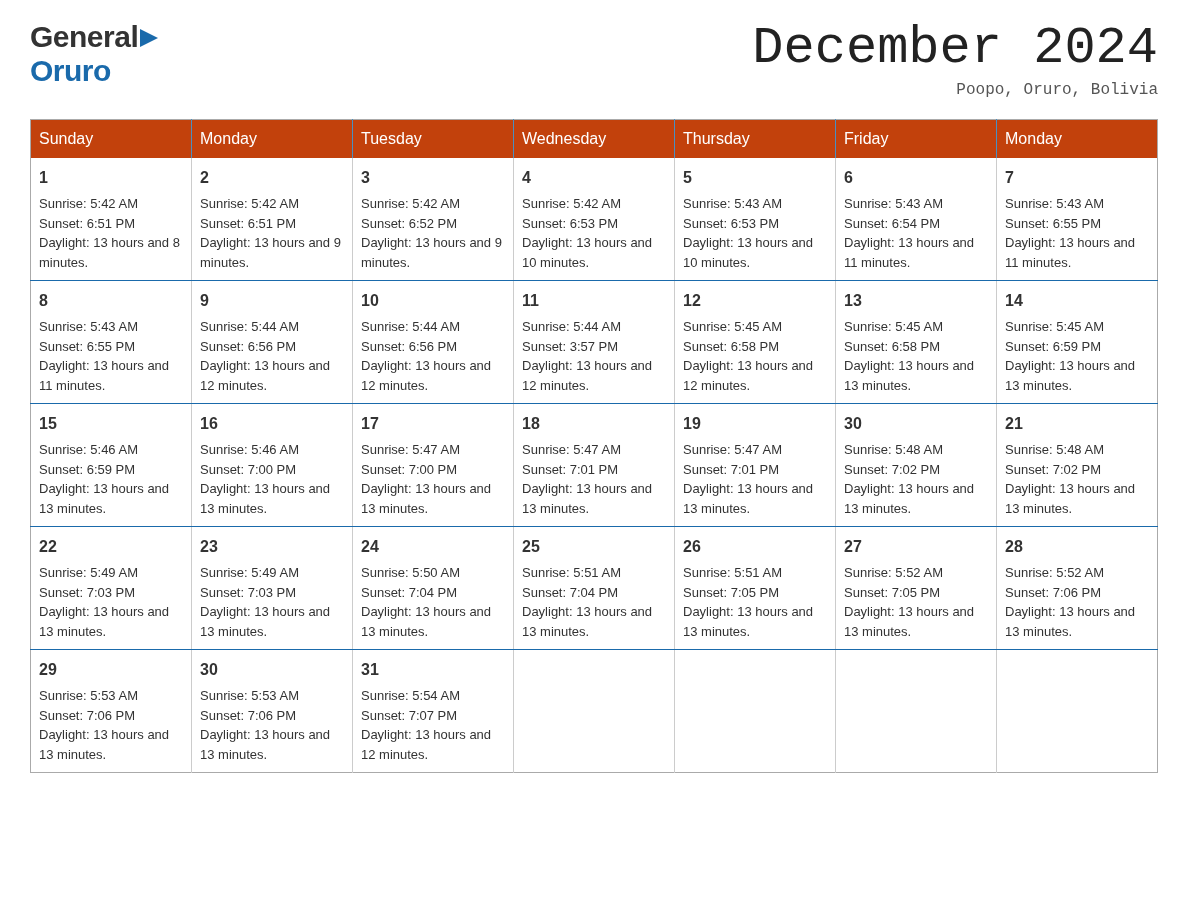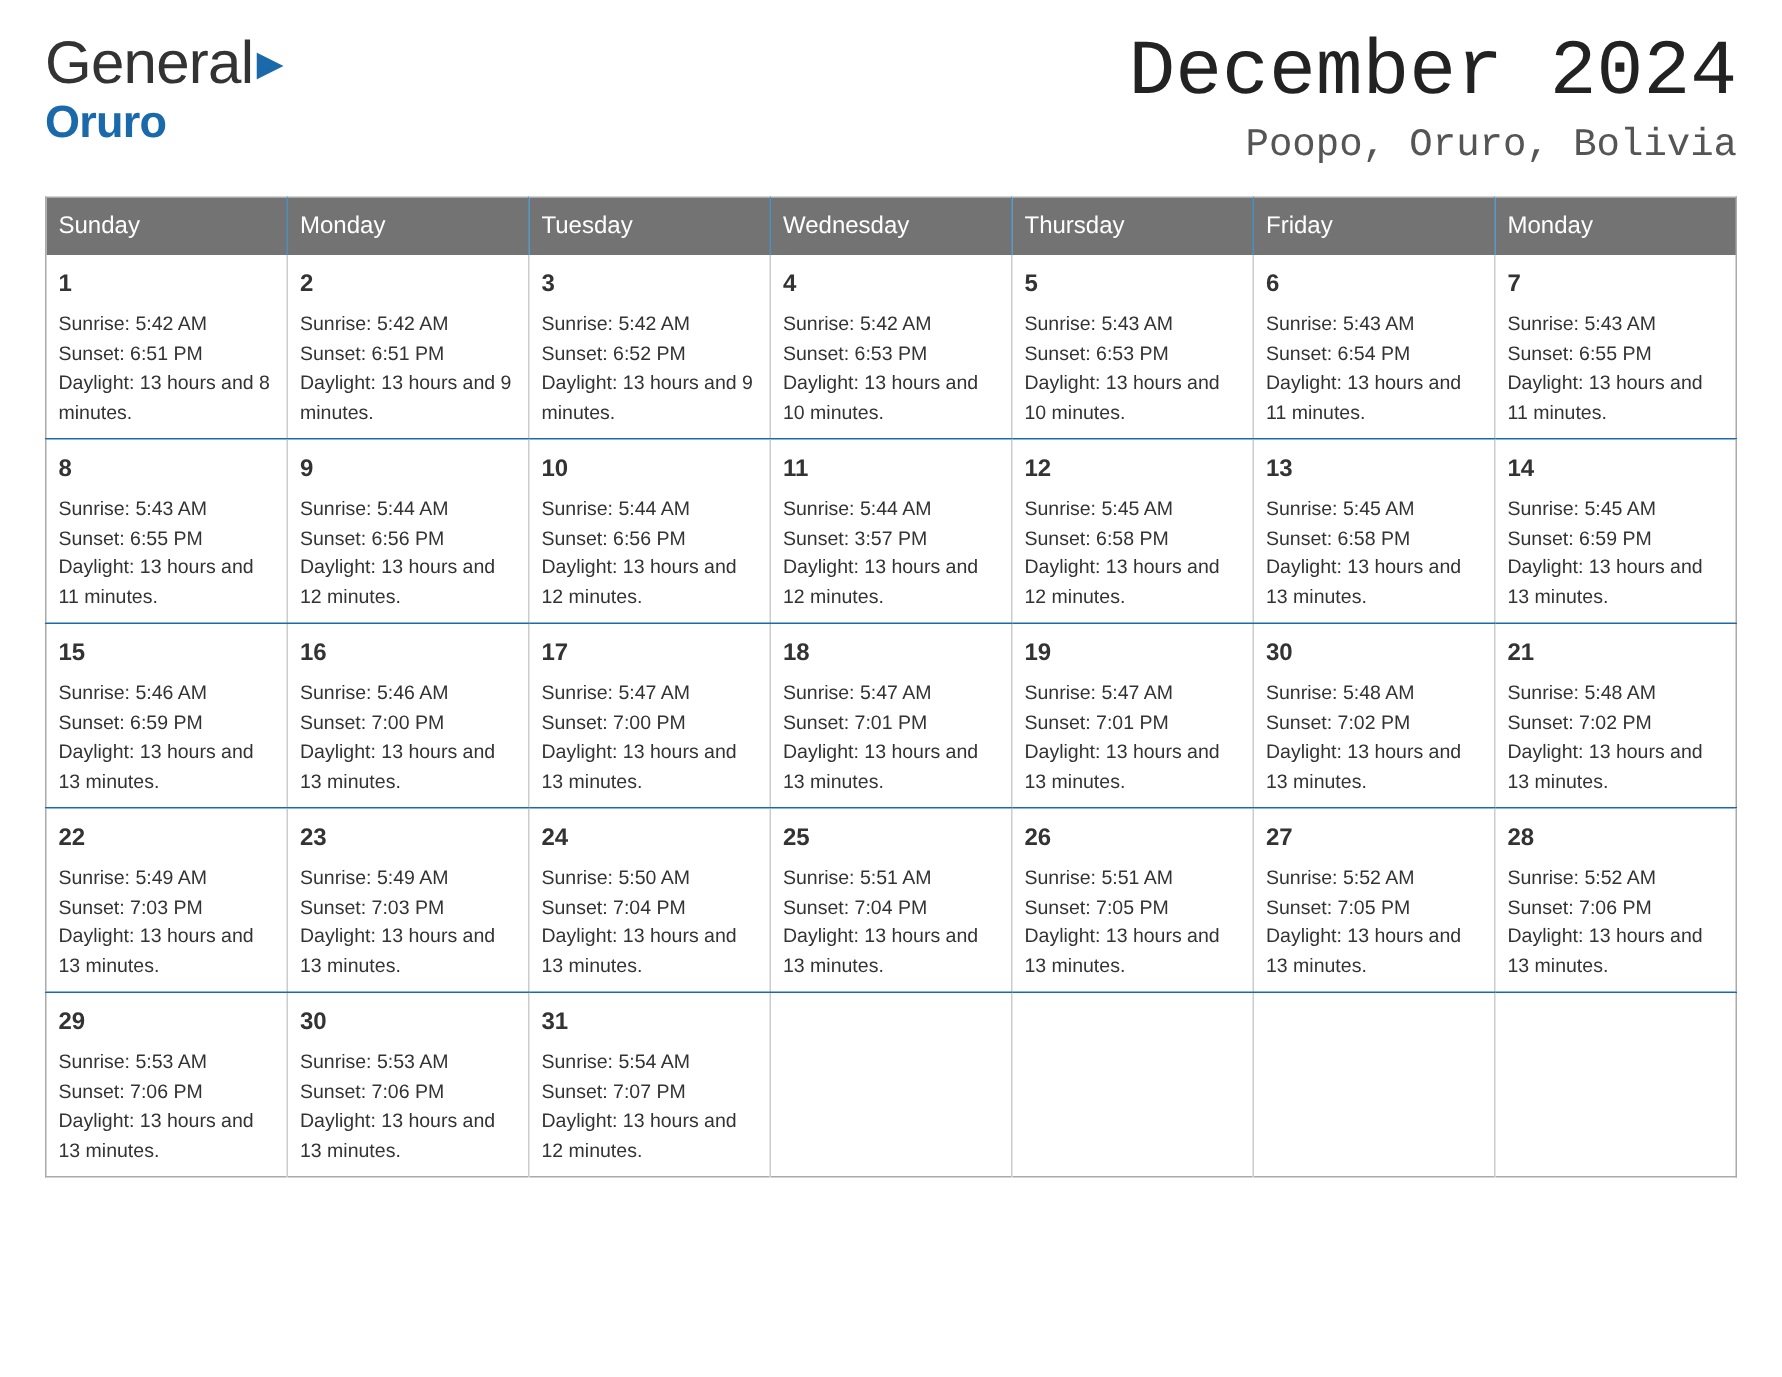--- a/index.html
+++ b/index.html
@@ -20,31 +20,31 @@
       text-align: right;
       font-family: Liberation Mono, monospace;
     }
     .month-title {
       font-size: 52px;
       font-weight: normal;
       color: #222;
       line-height: 1.1;
     }
     .location {
-      font-size: 26px;
+      font-size: 16px;
       color: #555;
       margin-top: 4px;
     }
     .calendar-table {
       width: 100%;
       border-collapse: collapse;
       border: 1px solid #aaa;
     }
     .calendar-table th {
-      background-color: #737373;
+      background-color: #c2410c;
       color: white;
       padding: 10px 8px;
       text-align: left;
       font-size: 16px;
       font-weight: normal;
       border-right: 1px solid #4a8fc0;
     }
     .calendar-table th:last-child {
       border-right: none;
     }
@@ -76,22 +76,22 @@
     }
     .logo-container {
       display: flex;
       flex-direction: column;
     }
     .logo-top {
       display: flex;
       align-items: center;
     }
     .general-text {
-      font-size: 40px;
-      font-weight: normal;
+      font-size: 30px;
+      font-weight: bold;
       color: #333;
       letter-spacing: -0.5px;
     }
     .blue-text {
       font-size: 30px;
       font-weight: bold;
       color: #1a6aab;
       letter-spacing: -0.5px;
     }
   </style>

